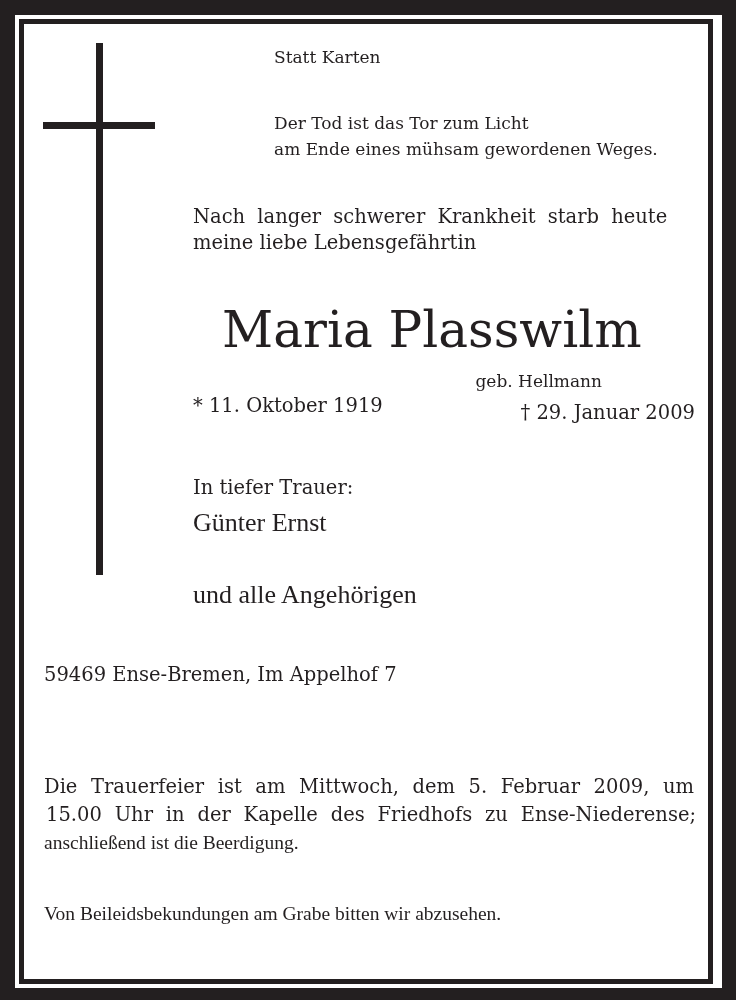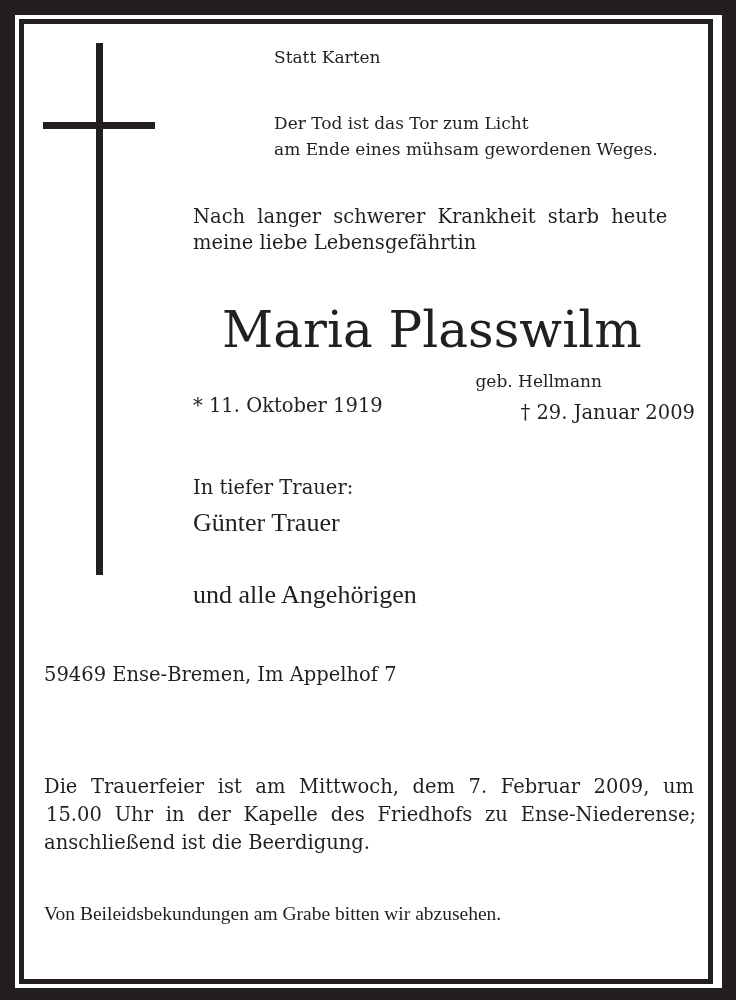--- a/index.html
+++ b/index.html
@@ -34,22 +34,22 @@
 <div class="t s20" style="left:193px;top:229px;">meine liebe Lebensgefährtin</div>
 
 <div class="t name" style="left:222px;top:302px;">Maria Plasswilm</div>
 
 <div class="t s18" style="left:0;width:584px;text-align:right;top:368px;padding-left:150px;box-sizing:border-box;margin-left:18px;">geb. Hellmann</div>
 
 <div class="t s20" style="left:193px;top:392px;">* 11. Oktober 1919</div>
 <div class="t s20" style="right:41px;top:399px;">† 29. Januar 2009</div>
 
 <div class="t s20" style="left:193px;top:474px;">In tiefer Trauer:</div>
-<div class="t cond" style="left:193px;top:508px;font-size:26px;">Günter Trauer</div>
+<div class="t cond" style="left:193px;top:508px;font-size:26px;">Günter Ernst</div>
 <div class="t cond" style="left:193px;top:541px;font-size:26px;margin-top:39px;">und alle Angehörigen</div>
 
 <div class="t s20" style="left:44px;top:661px;">59469 Ense-Bremen, Im Appelhof 7</div>
 
-<div class="t s20" style="left:44px;top:773px;width:650px;text-align:justify;text-align-last:justify;">Die Trauerfeier ist am Mittwoch, dem 7. Februar 2009, um</div>
+<div class="t s20" style="left:44px;top:773px;width:650px;text-align:justify;text-align-last:justify;">Die Trauerfeier ist am Mittwoch, dem 5. Februar 2009, um</div>
 <div class="t s20" style="left:46px;top:801px;width:650px;text-align:justify;text-align-last:justify;">15.00 Uhr in der Kapelle des Friedhofs zu Ense-Niederense;</div>
-<div class="t s20" style="left:44px;top:829px;">anschließend ist die Beerdigung.</div>
+<div class="t s20" style="left:44px;top:829px;font-family:Liberation Serif, serif;">anschließend ist die Beerdigung.</div>
 
 <div class="t s20" style="left:44px;top:900px;font-family:Liberation Serif, serif;">Von Beileidsbekundungen am Grabe bitten wir abzusehen.</div>
 
 </body></html>

